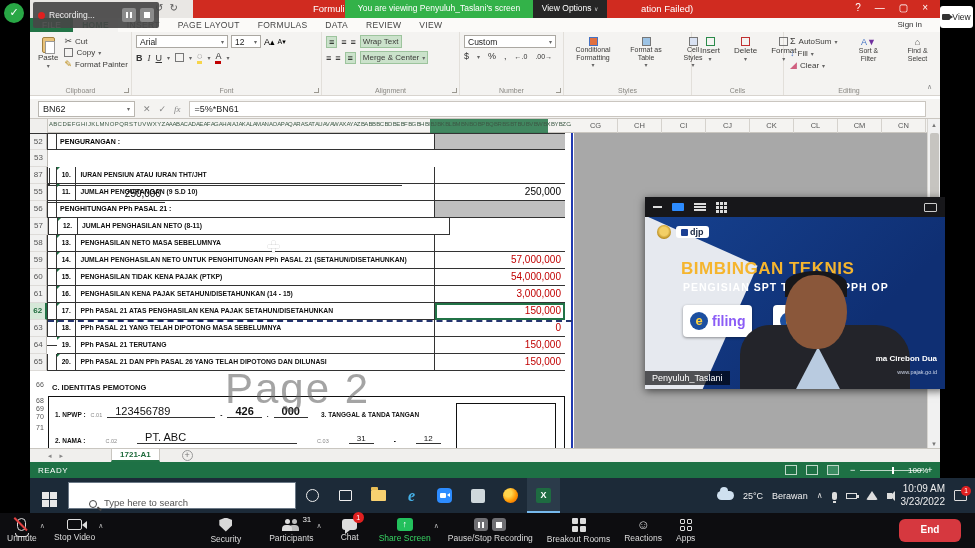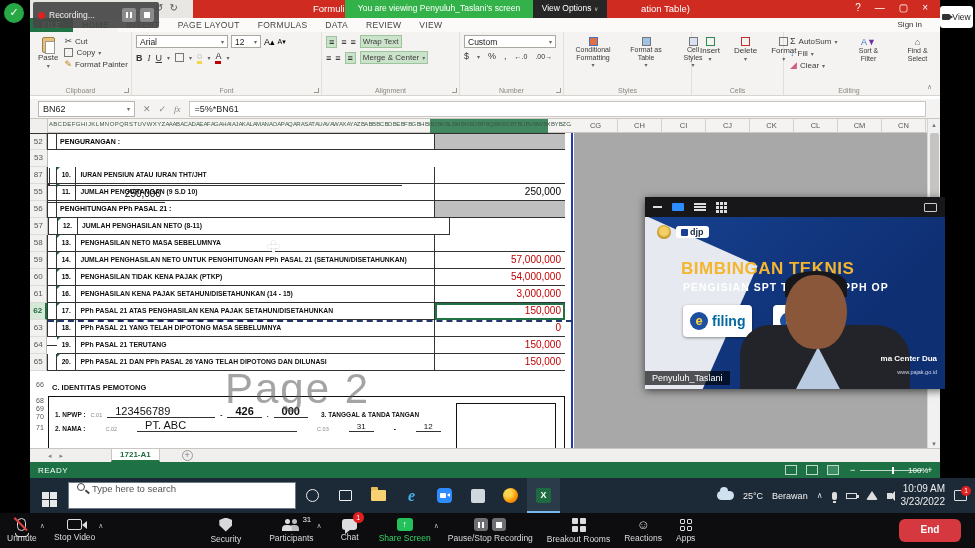--- a/index.html
+++ b/index.html
@@ -122,35 +122,35 @@
   .wedge{position:absolute;left:-60px;bottom:-30px;width:140px;height:190px;background:#e6e9ef;transform:rotate(24deg)}
   .djp{position:absolute;left:12px;top:8px;display:flex;align-items:center;gap:5px}
   .djp .emb{width:14px;height:14px;border-radius:50%;background:radial-gradient(circle at 50% 45%,#f3cf66 0 40%,#b98c1f 70%)}
   .djp .pill{background:#fff;border-radius:3px;padding:1px 5px;display:flex;align-items:center;gap:2px}
   .djp .pillsq{width:7px;height:7px;background:#1b3f93;border-radius:1px}
   .djp .pilltxt{font-size:9px;font-weight:bold;color:#16243f}
   .headline{position:absolute;left:36px;top:42px;font-size:17px;font-weight:bold;color:#f5b52e;letter-spacing:.5px}
   .subheadline{position:absolute;left:38px;top:64px;font-size:10.5px;font-weight:bold;color:#fff;letter-spacing:1px;width:250px}
   .elogo{position:absolute;top:88px;height:32px;background:#fff;border-radius:4px;display:flex;align-items:center;padding:0 7px;gap:4px;box-shadow:0 1px 3px rgba(0,0,0,.4)}
   .elogo .ec{width:18px;height:18px;border-radius:50%;background:#1b4fa0;color:#ffd23f;font-weight:bold;font-size:13px;text-align:center;line-height:17px}
-  .elogo .et{font-size:14px;font-weight:bold;color:#0369a1}
+  .elogo .et{font-size:14px;font-weight:bold;color:#8b5cf6}
   .person-body{position:absolute;left:95px;bottom:-6px;width:170px;height:70px;background:#23242a;border-radius:30px 34px 0 0}
   .person-shirt{position:absolute;left:150px;bottom:-2px;width:46px;height:44px;background:#b9cbe0;clip-path:polygon(50% 0,100% 100%,0 100%)}
   .person-head{position:absolute;left:140px;top:58px;width:62px;height:74px;background:#8a573a;border-radius:46%/50%}
   .person-hair{position:absolute;left:140px;top:54px;width:62px;height:26px;background:#17171a;border-radius:50% 50% 0 0}
   .footer-org{position:absolute;right:8px;bottom:26px;color:#fff;font-size:8px;font-weight:bold}
   .footer-site{position:absolute;right:8px;bottom:14px;color:#cdd6e8;font-size:5.5px}
   .nametag{position:absolute;left:0;bottom:4px;background:rgba(0,0,0,.65);color:#fff;font-size:9px;padding:2px 7px}
 
   
   .taskbar{position:absolute;left:30px;top:478px;width:945px;height:35px;background:#1c2a38;display:flex;align-items:center;z-index:20}
   .startbtn{width:38px;text-align:center}
   .winlogo{display:inline-grid;grid-template-columns:7px 7px;gap:1px}
   .winlogo i{width:7px;height:7px;background:#e8e8e8}
-  .searchbox{width:228px;height:27px;background:#fff;border:1px solid #6b7886;display:flex;align-items:flex-start;gap:7px;padding:0 8px}
+  .searchbox{width:228px;height:27px;background:#fff;border:1px solid #6b7886;display:flex;align-items:flex-end;gap:7px;padding:0 20px}
   .searchbox .mag{width:8px;height:8px;border:1.5px solid #444;border-radius:50%;position:relative}
   .searchbox .mag:after{content:"";position:absolute;left:7px;top:7px;width:5px;height:1.5px;background:#444;transform:rotate(40deg)}
   .searchtext{font-size:9.5px;color:#555}
   .tbicon{width:33px;height:35px;display:flex;align-items:center;justify-content:center}
   .tbicon.active{background:#2b3b4a;box-shadow:inset 0 -2px 0 #76b9ed}
   .cortana{width:13px;height:13px;border:1.5px solid #eee;border-radius:50%}
   .taskview{width:13px;height:11px;border:1.5px solid #eee;border-radius:1px}
   .folder{width:15px;height:11px;background:#f8d170;border-radius:1px;position:relative}
   .folder:before{content:"";position:absolute;left:0;top:-3px;width:7px;height:3px;background:#e8bd55;border-radius:1px 1px 0 0}
   .ie{color:#45b0e6;font-size:16px;font-style:italic;font-weight:bold;font-family:"Liberation Serif",serif}
@@ -211,21 +211,21 @@
 </head>
 <body>
 
 <div class="screen">
 
   <div class="xl">
     <div class="xl-title">
       <span class="qat">↺↻</span>
       <div class="xl-title-red">
         <span class="title-frag" style="left:120px">Formulir Exc</span>
-        <span class="title-frag" style="left:448px">ation Table)</span>
+        <span class="title-frag" style="left:448px">ation Failed)</span>
         <div class="win-ctrls">
           <span>?</span>
           <span>—</span>
           <span>▢</span>
           <span>×</span>
         </div>
       </div>
     </div>
 
     <div class="menubar" id="menu-tabs">
@@ -556,21 +556,21 @@
         <div style="position:absolute;left:6px;top:8px;display:flex;align-items:flex-end;gap:5px">
           <span class="fld-label"><span>1.</span> <span>NPWP</span> <span>:</span></span>
           <span class="fld-code">C.01</span>
           <span class="fld-val" style="min-width:108px">123456789</span>
           <span class="fld-label">-</span>
           <span class="fld-val" style="font-weight:bold">426</span>
           <span class="fld-label">.</span>
           <span class="fld-val" style="font-weight:bold">000</span>
           <span class="fld-label" style="margin-left:8px">3. TANGGAL &amp; TANDA TANGAN</span>
         </div>
-        <div style="position:absolute;left:6px;top:22px;display:flex;align-items:flex-end;gap:20px">
+        <div style="position:absolute;left:6px;top:34px;display:flex;align-items:flex-end;gap:20px">
           <span class="fld-label"><span>2.</span> <span>NAMA</span> <span>:</span></span>
           <span class="fld-code">C.02</span>
           <span class="fld-val" style="min-width:160px;text-align:left">PT. ABC</span>
           <span class="fld-code">C.03</span>
           <span class="fld-val" style="font-size:8px">31</span>
           <span class="fld-label">-</span>
           <span class="fld-val" style="font-size:8px">12</span>
           <span class="fld-label">-</span>
           <span class="fld-val" style="font-size:8px;min-width:34px">2021</span>
         </div>
@@ -666,21 +666,21 @@
           <span class="et">filing</span>
       </div>
       <div class="elogo" style="left:128px">
         <span class="ec">e</span>
           <span class="et">for</span>
       </div>
       <div class="person-body"></div>
       <div class="person-shirt"></div>
       <div class="person-hair"></div>
       <div class="person-head"></div>
-      <div class="footer-org">ma Center Dua</div>
+      <div class="footer-org">ma Cirebon Dua</div>
       <div class="footer-site">www.pajak.go.id</div>
       <div class="nametag">Penyuluh_Taslani</div>
     </div>
   </div>
 
   <div class="taskbar">
     <div class="startbtn"><span class="winlogo">
           <i></i>
           <i></i>
           <i></i>

